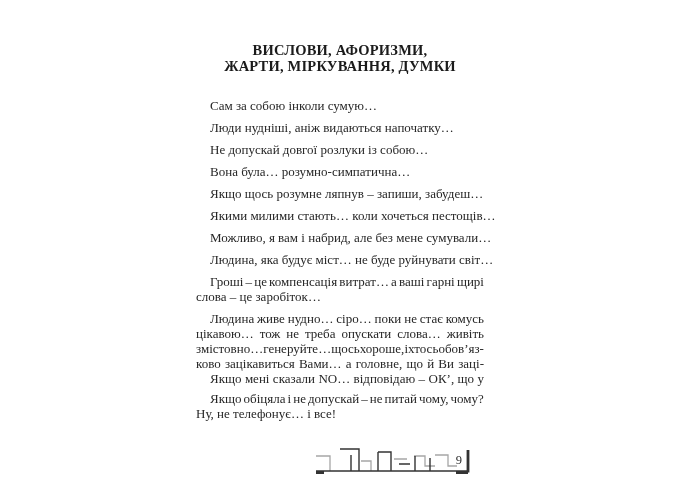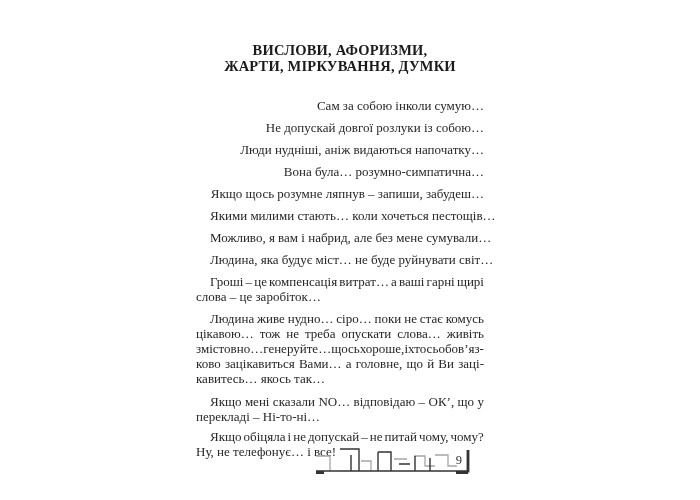--- a/index.html
+++ b/index.html
@@ -22,29 +22,29 @@
     letter-spacing: 0.2px;
   }
   .title .tl { display: block; }
   .body-text {
     position: absolute;
     left: 196px; top: 98px; width: 288px;
     color: #262626;
     font-size: 13px;
   }
   .para { margin: 0 0 7px 0; }
-  .para:nth-child(10) { margin-bottom: 8px; }   
+  .para:nth-child(10) { margin-bottom: 0px; }   
   .para:nth-child(11) { margin-bottom: 5px; }
   .para:last-child { margin-bottom: 0; }
   .line {
     line-height: 15px;
     height: 15px;
     white-space: nowrap;
   }
-  .line.first { padding-left: 14px; text-align: right; }
+  .line.first { padding-left: 14px; }
   .line.just { display: flex; justify-content: space-between; }
   .footer {
     position: absolute;
     left: 314px; top: 446px;
     width: 156px; height: 34px;
   }
   .footer svg { position: absolute; left: 0; top: 0; }
   .pnum {
     position: absolute;
     right: 8px; top: 7px;
@@ -61,24 +61,24 @@
   <h1 class="title">
     <span class="tl">ВИСЛОВИ, АФОРИЗМИ,</span>
     <span class="tl">ЖАРТИ, МІРКУВАННЯ, ДУМКИ</span>
   </h1>
 
   <div class="body-text" id="body-text">
       <div class="para">
         <div class="line first">Сам за собою інколи сумую…</div>
       </div>
       <div class="para">
-        <div class="line first">Не допускай довгої розлуки із собою…</div>
+        <div class="line first">Люди нудніші, аніж видаються напочатку…</div>
       </div>
       <div class="para">
-        <div class="line first">Люди нудніші, аніж видаються напочатку…</div>
+        <div class="line first">Не допускай довгої розлуки із собою…</div>
       </div>
       <div class="para">
         <div class="line first">Вона була… розумно-симпатична…</div>
       </div>
       <div class="para">
         <div class="line first">Якщо щось розумне ляпнув – запиши, забудеш…</div>
       </div>
       <div class="para">
         <div class="line first">Якими милими стають… коли хочеться пестощів…</div>
       </div>
@@ -135,35 +135,33 @@
           <span>ково</span>
           <span>зацікавиться</span>
           <span>Вами…</span>
           <span>а</span>
           <span>головне,</span>
           <span>що</span>
           <span>й</span>
           <span>Ви</span>
           <span>заці-</span>
         </div>
-        <div class="line">кавитесь… якось так…</div>
       </div>
       <div class="para">
         <div class="line first just">
           <span>Якщо</span>
           <span>мені</span>
           <span>сказали</span>
           <span>NO…</span>
           <span>відповідаю</span>
           <span>–</span>
           <span>ОК’,</span>
           <span>що</span>
           <span>у</span>
         </div>
-        <div class="line">перекладі – Ні-то-ні…</div>
       </div>
       <div class="para">
         <div class="line first just">
           <span>Якщо</span>
           <span>обіцяла</span>
           <span>і</span>
           <span>не</span>
           <span>допускай</span>
           <span>–</span>
           <span>не</span>

